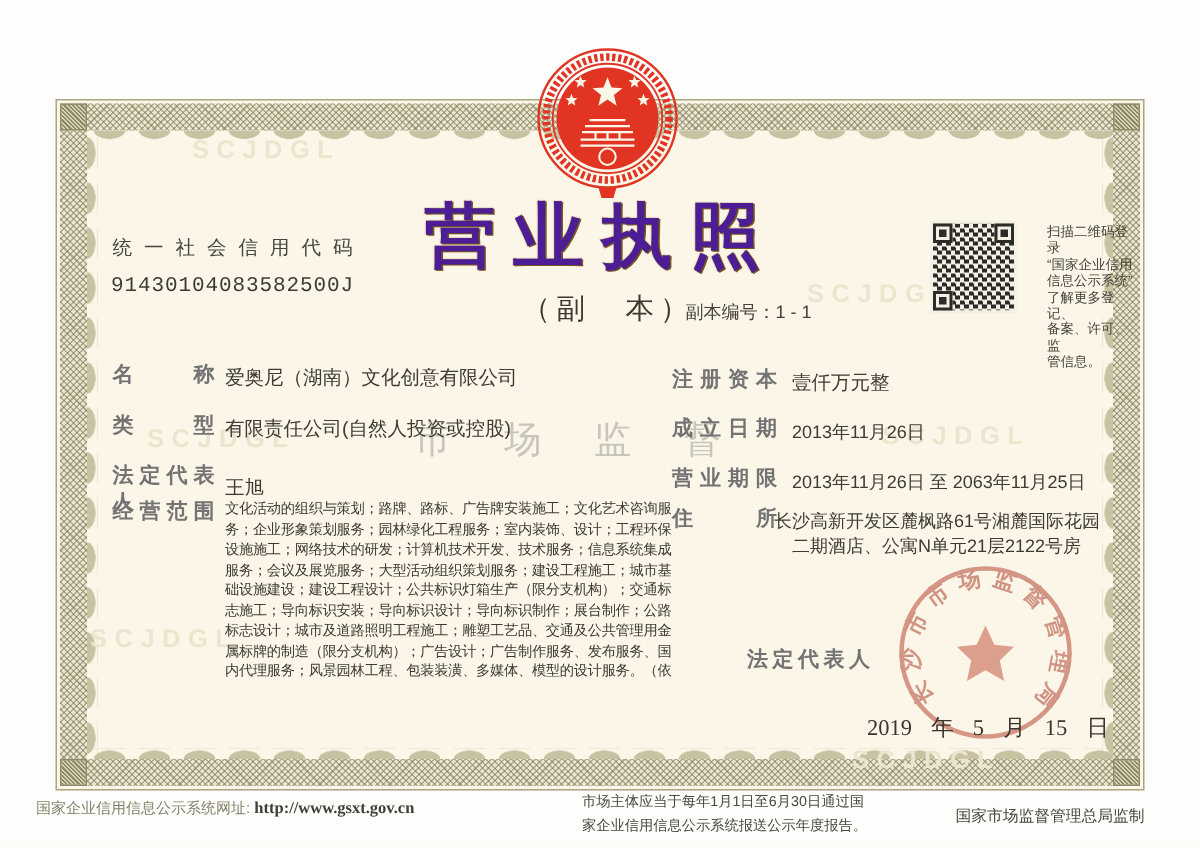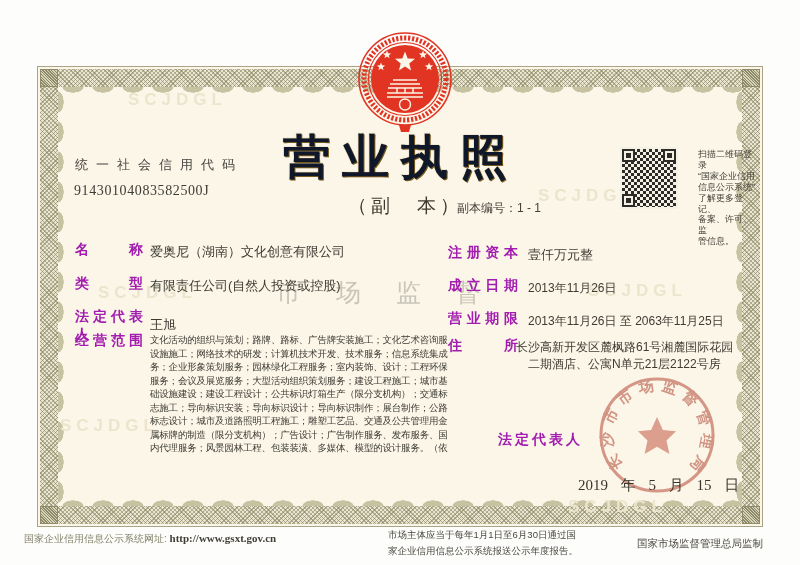--- a/index.html
+++ b/index.html
@@ -43,36 +43,36 @@
       repeating-linear-gradient(45deg,rgba(110,107,75,.7) 0 1px,rgba(0,0,0,0) 1px 2px),
       #d6d2b6;}
   .c-tl{left:2px;top:2px;} .c-tr{right:2px;top:2px;}
   .c-bl{left:2px;bottom:2px;} .c-br{right:2px;bottom:2px;}
   
   .wm{position:absolute;font-weight:bold;font-size:17px;letter-spacing:5px;color:#ece4cd;z-index:2;}
   .wm-big{position:absolute;font-size:25px;letter-spacing:14px;color:rgba(125,124,116,.40);z-index:2;}
   
   .credit-label{left:75px;top:156px;font-size:13px;letter-spacing:8px;color:#474540;z-index:4;}
   .credit-value{left:74px;top:183px;font-size:14px;letter-spacing:.6px;color:#3d3b35;
-    font-family:Liberation Serif, serif;z-index:4;}
+    font-family:Liberation Mono, monospace;z-index:4;}
   .title{left:283px;top:126px;width:240px;font-size:47px;font-weight:bold;letter-spacing:12px;
-    color:#0f172a;text-shadow:1px 1px 0 #77591b,0 0 1px #8a6a20;z-index:4;white-space:nowrap;}
+    color:#4c1d95;text-shadow:1px 1px 0 #77591b,0 0 1px #8a6a20;z-index:4;white-space:nowrap;}
   .subtitle{left:348px;top:193px;font-size:19px;letter-spacing:4px;color:#3d392f;z-index:4;}
   .copy-no{left:457px;top:200px;font-size:12px;color:#44413a;z-index:4;}
   
   .qr{left:622px;top:149px;width:54px;height:58px;z-index:4;
     background:repeating-conic-gradient(#2c2b27 0% 25%,#f3f0e4 0% 50%) 0 0/6px 6px;
     outline:2px solid #f3f0e4;}
   .qr-finder{position:absolute;width:13px;height:13px;border:2px solid #2c2b27;background:#f3f0e4;box-sizing:border-box;}
   .qr-finder::after{content:"";position:absolute;left:2px;top:2px;width:5px;height:5px;background:#2c2b27;}
   .qf-tl{left:0;top:0;} .qf-tr{right:0;top:0;} .qf-bl{left:0;bottom:0;}
   .qr-caption{left:698px;top:149px;width:60px;font-size:9px;line-height:10.9px;color:#45423a;z-index:4;}
   
   .flabel{position:absolute;display:inline-block;text-align:justify;text-align-last:justify;
-    font-size:14px;font-weight:600;color:#a21caf;z-index:4;}
+    font-size:14px;font-weight:600;color:#737373;z-index:4;}
   .fvalue{position:absolute;font-size:13px;color:#3e3b33;z-index:4;white-space:nowrap;}
   .fvalue-sm{position:absolute;font-size:12px;color:#3e3b33;z-index:4;white-space:nowrap;}
   .scope-lines{position:absolute;left:150px;top:333px;width:292px;z-index:4;}
   .scope-lines div{font-size:9.5px;line-height:13.5px;letter-spacing:-.2px;color:#3c3a33;white-space:nowrap;}
   .addr{font-size:12px;line-height:17px;}
   
   .seal{left:597px;top:375px;z-index:5;}
   .issue-date{left:578px;top:476px;font-size:15px;color:#3a352c;word-spacing:9px;z-index:6;
     font-family:"Liberation Serif","DejaVu Serif",serif;}
   
@@ -158,22 +158,22 @@
 
 <span class="flabel" style="left:75px;top:275px;width:68px;">类型</span>
 <span class="fvalue" style="left:150px;top:277px;">有限责任公司(自然人投资或控股)</span>
 
 <span class="flabel" style="left:75px;top:308px;width:68px;letter-spacing:0;">法定代表人</span>
 <span class="fvalue" style="left:150px;top:316px;">王旭</span>
 
 <span class="flabel" style="left:75px;top:332px;width:68px;">经营范围</span>
 <div class="scope-lines">
   <div>文化活动的组织与策划；路牌、路标、广告牌安装施工；文化艺术咨询服</div>
+  <div>务；企业形象策划服务；园林绿化工程服务；室内装饰、设计；工程环保</div>
   <div>设施施工；网络技术的研发；计算机技术开发、技术服务；信息系统集成</div>
-  <div>务；企业形象策划服务；园林绿化工程服务；室内装饰、设计；工程环保</div>
   <div>服务；会议及展览服务；大型活动组织策划服务；建设工程施工；城市基</div>
   <div>础设施建设；建设工程设计；公共标识灯箱生产（限分支机构）；交通标</div>
   <div>志施工；导向标识安装；导向标识设计；导向标识制作；展台制作；公路</div>
   <div>标志设计；城市及道路照明工程施工；雕塑工艺品、交通及公共管理用金</div>
   <div>属标牌的制造（限分支机构）；广告设计；广告制作服务、发布服务、国</div>
   <div>内代理服务；风景园林工程、包装装潢、多媒体、模型的设计服务。（依</div>
 </div>
 
 <span class="flabel" style="left:448px;top:244px;width:70px;">注册资本</span>
 <span class="fvalue" style="left:528px;top:246px;font-size:13px;">壹仟万元整</span>

